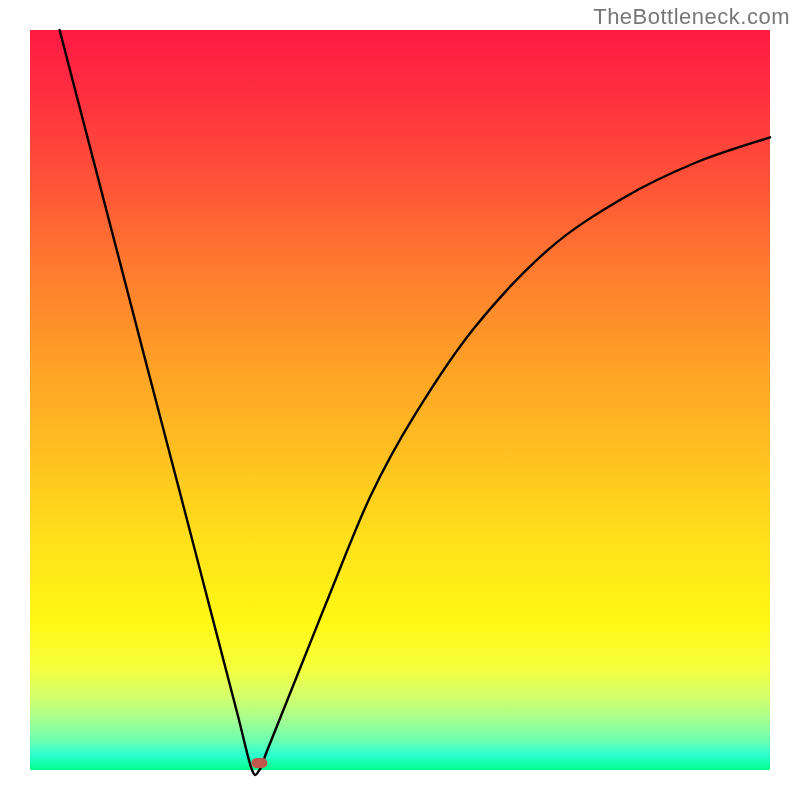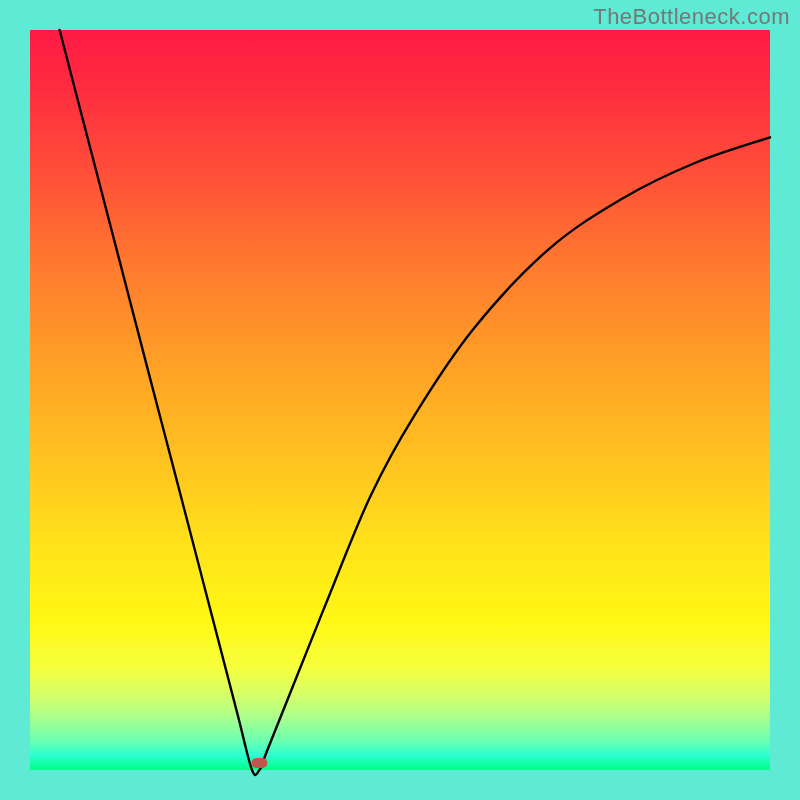--- a/index.html
+++ b/index.html
@@ -1,20 +1,20 @@
 <!DOCTYPE html>
 <html><head>
 <meta charset="utf-8">
 <style>
   * { margin: 0; padding: 0; box-sizing: border-box; }
   html, body { width: 800px; height: 800px; overflow: hidden; background: #000; }
   .frame {
     width: 800px;
     height: 800px;
-    background: #5eead4;
+    background: #ffffff;
     position: relative;
   }
   .plot-area {
     position: absolute;
     left: 30px;
     top: 30px;
     width: 740px;
     height: 740px;
     background: linear-gradient(to bottom,
       #ff1a44 0%,

